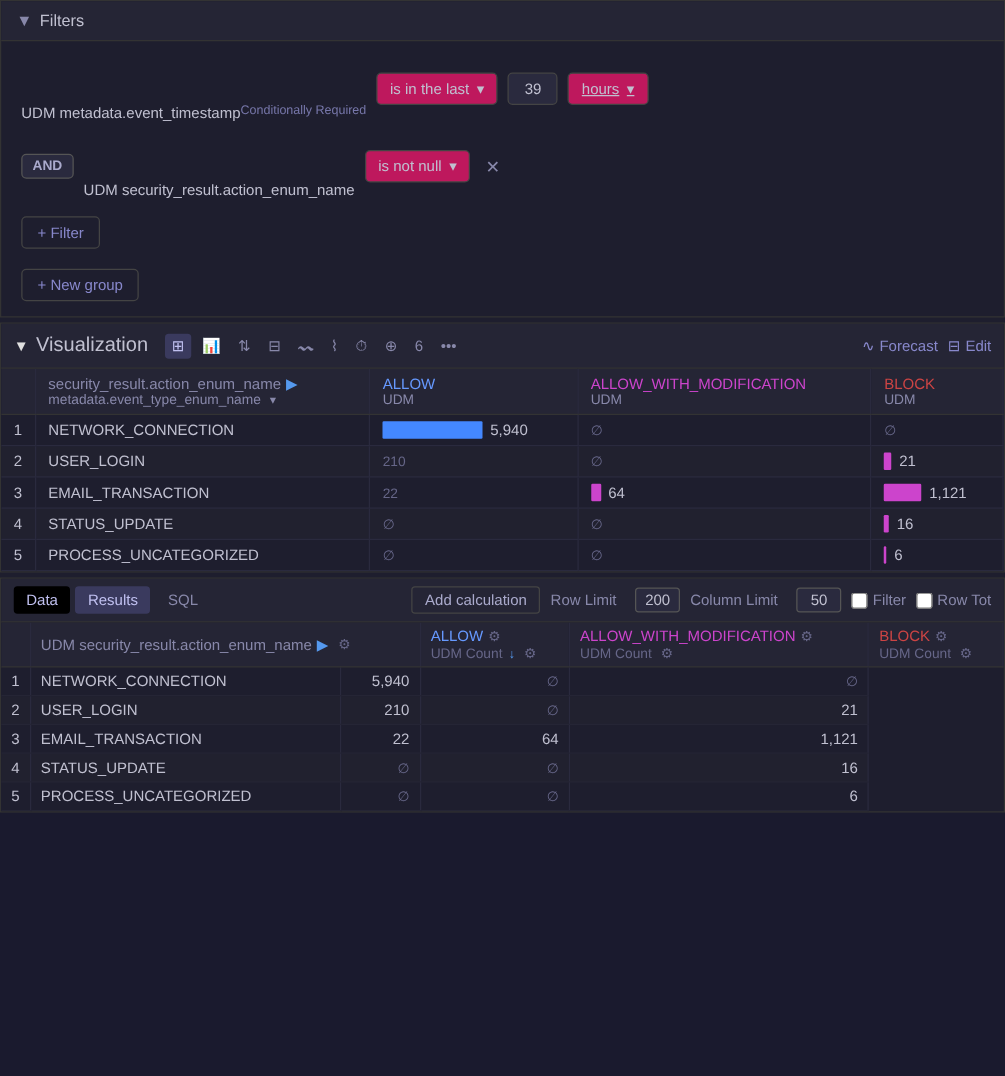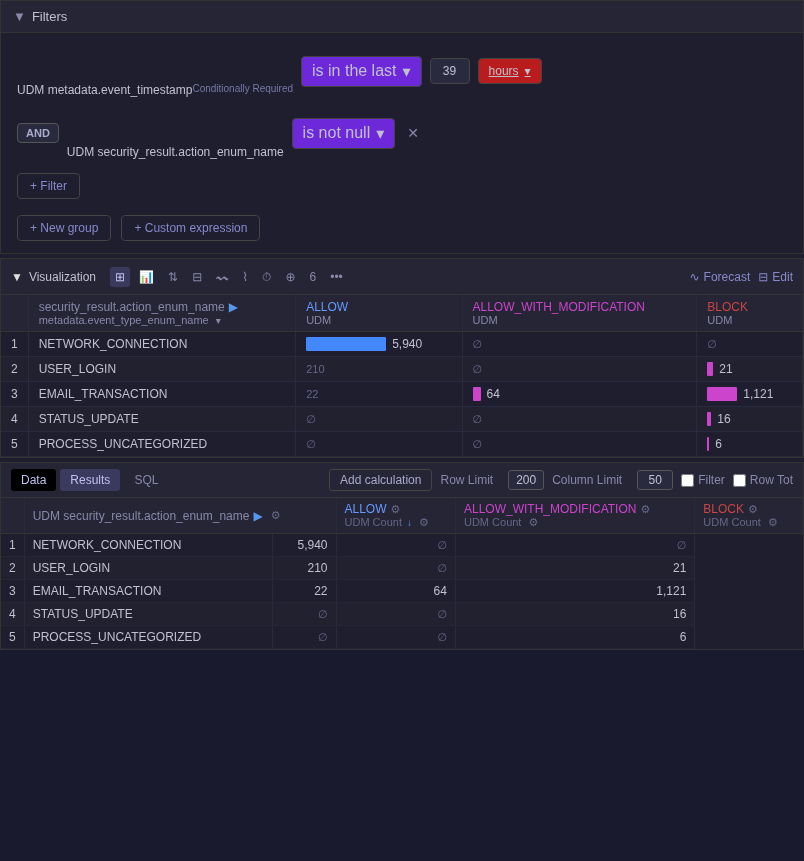--- a/index.html
+++ b/index.html
@@ -60,45 +60,45 @@
       font-size: 12px;
       color: #c0c0d0;
     }
 
     .field-name-sub {
       font-size: 10px;
       color: #7777aa;
     }
 
     .filter-operator {
-      background: #6d28d9;
+      background: #be185d;
       border: 1px solid #444;
       border-radius: 4px;
       padding: 5px 10px;
       color: #c0c0d0;
-      font-size: 16px;
+      font-size: 12px;
       display: flex;
       align-items: center;
       gap: 6px;
       cursor: pointer;
     }
 
     .filter-value {
       background: #2a2a3e;
       border: 1px solid #444;
       border-radius: 4px;
       padding: 5px 10px;
       color: #c0c0d0;
       font-size: 12px;
       min-width: 40px;
       text-align: center;
     }
 
     .filter-unit {
-      background: #b91c1c;
+      background: #be185d;
       border: 1px solid #444;
       border-radius: 4px;
       padding: 5px 10px;
       color: #c0c0d0;
       font-size: 12px;
       display: flex;
       align-items: center;
       gap: 6px;
       cursor: pointer;
       text-decoration: underline;
@@ -165,21 +165,21 @@
     .viz-header {
       display: flex;
       align-items: center;
       padding: 6px 10px;
       background: #252535;
       border-bottom: 1px solid #333;
       gap: 6px;
     }
 
     .viz-title {
-      font-size: 12px;
+      font-size: 16px;
       color: #c0c0d0;
       margin-right: 8px;
       font-weight: 500;
     }
 
     .viz-toolbar {
       display: flex;
       align-items: center;
       gap: 4px;
       flex: 1;
@@ -478,23 +478,20 @@
 
       <div style="padding-top:4px;">
         <button class="add-filter-btn">
           <span>+ Filter</span>
         </button>
       </div>
     </div>
     <div class="filter-actions">
       <button class="action-btn">
         <span>+ New group</span>
-      </button>
-      <button class="action-btn">
-        <span>+ Custom expression</span>
       </button>
     </div>
   </div>
 
   <div class="viz-section">
     <div class="viz-header">
       <span class="chevron">▼</span>
       <span class="viz-title">Visualization</span>
       <div class="viz-toolbar">
         <button class="viz-tool-btn active">

